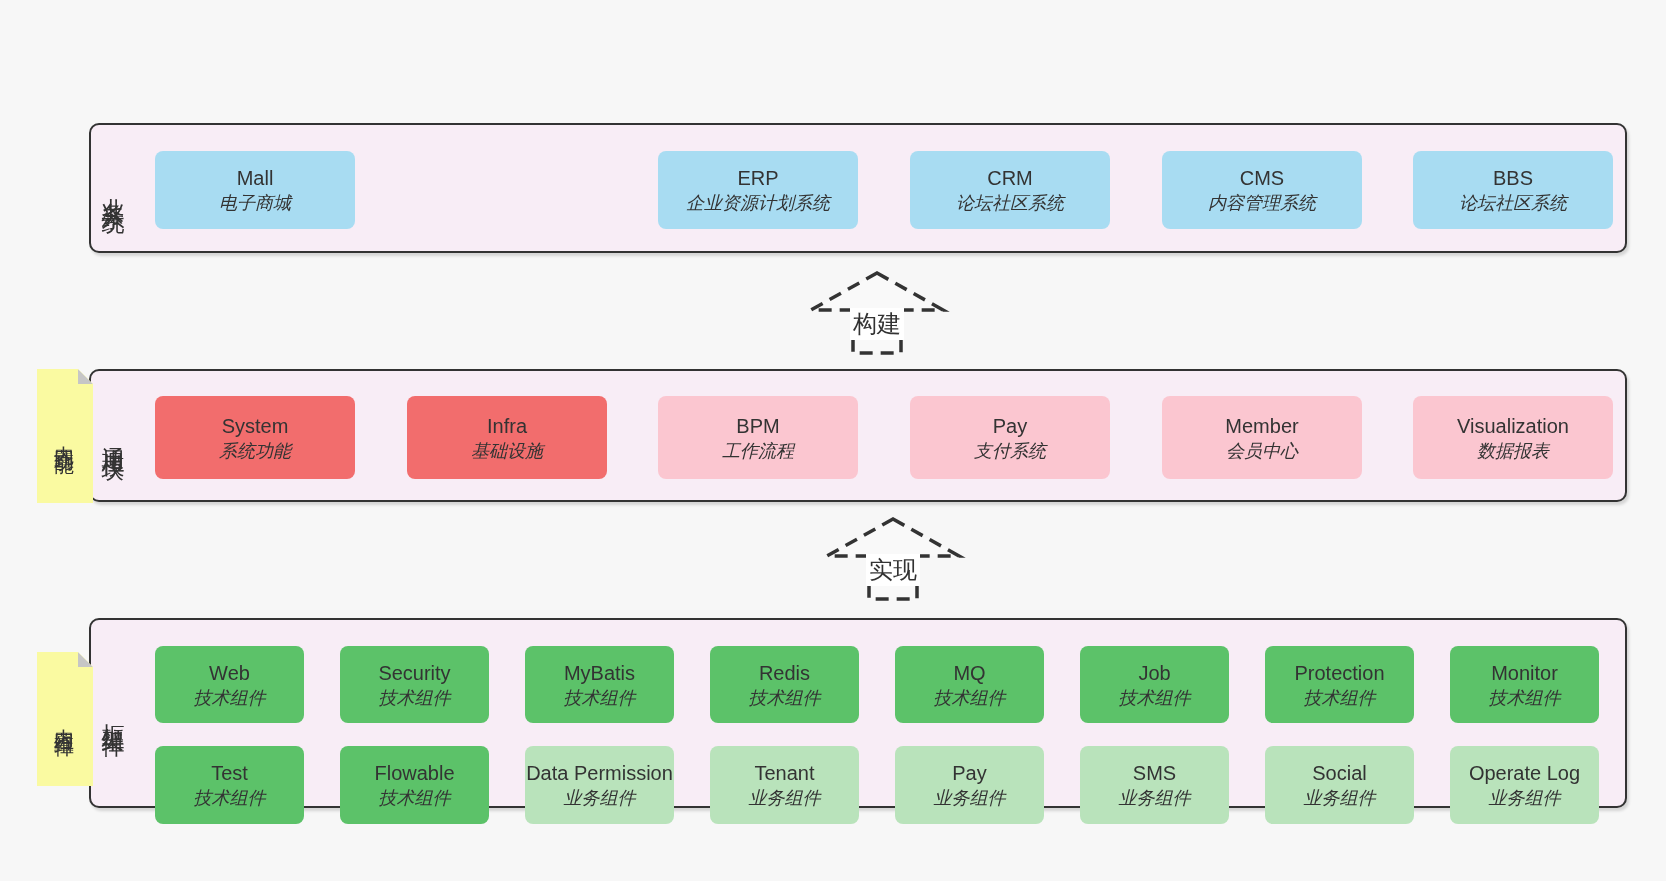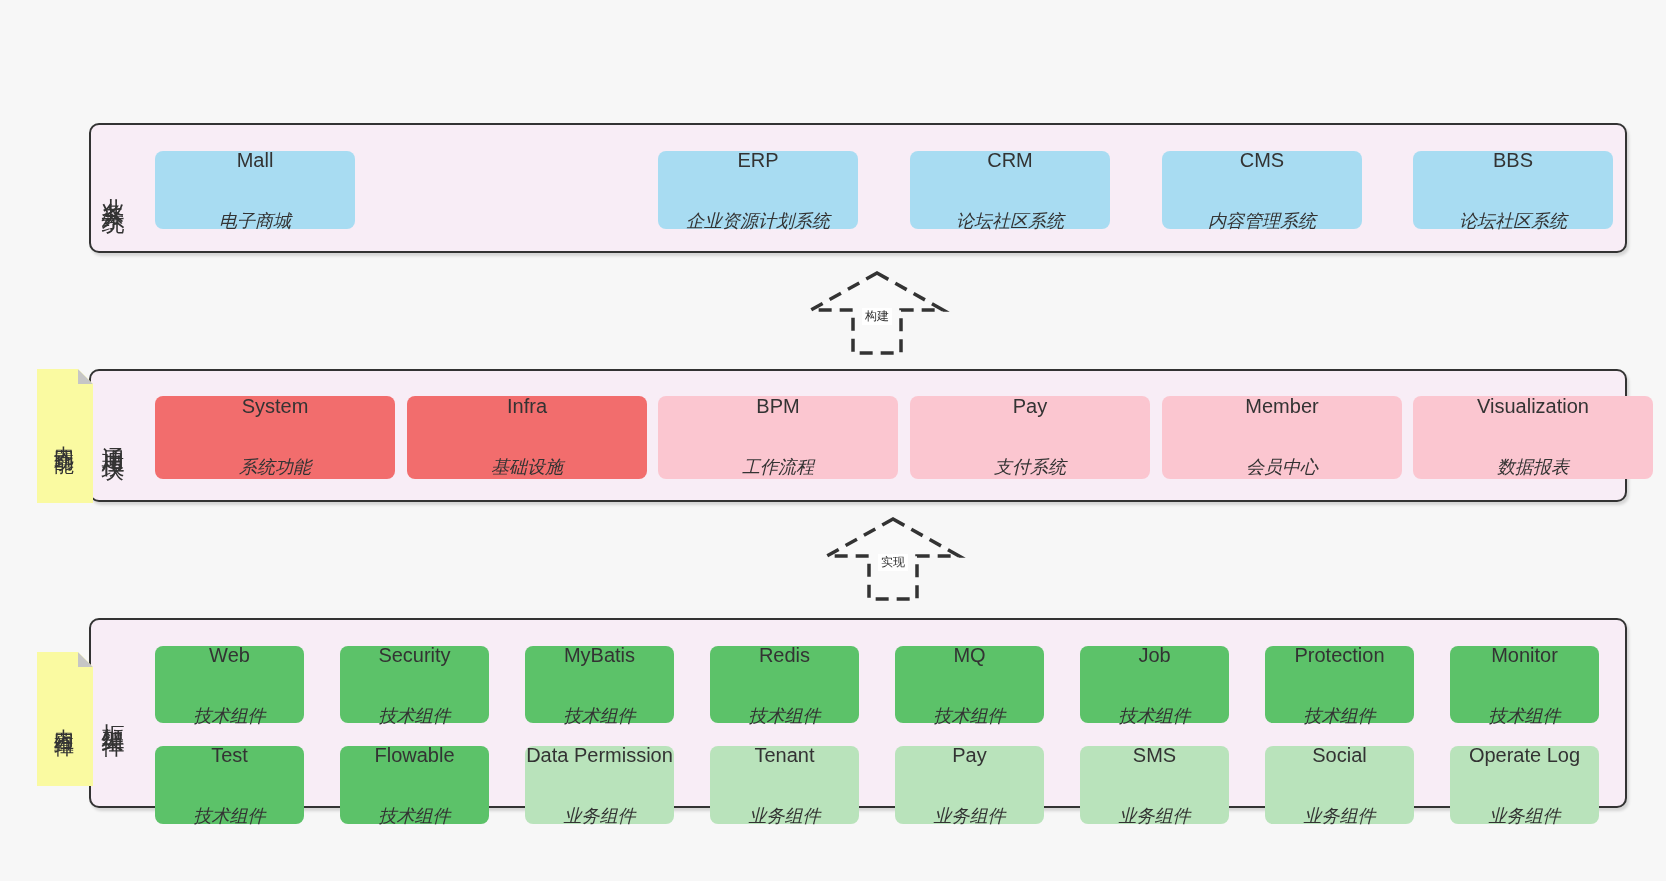--- a/index.html
+++ b/index.html
@@ -20,24 +20,24 @@
   .s3{top:618px;height:190px;}
   .vlabel{
     position:absolute;left:4px;top:0;bottom:0;width:38px;
     display:flex;align-items:center;justify-content:center;
     writing-mode:vertical-rl;text-orientation:upright;
     font-size:23px;letter-spacing:4px;color:#333;
   }
   .box{
     position:absolute;border-radius:8px;
     display:flex;flex-direction:column;align-items:center;justify-content:center;
-    text-align:center;color:#333;gap:36px;
+    text-align:center;color:#333;
   }
   .s1 .box{top:26px;height:78px;width:200px;}
-  .s2 .box{top:25px;height:83px;width:240px;justify-content:flex-end;}
+  .s2 .box{top:25px;height:83px;width:200px;}
   .s3 .box.r1{top:26px;height:77px;width:149px;}
   .s3 .box.r2{top:126px;height:78px;width:149px;}
   .box-title{font-size:20px;line-height:26px;}
   .box-sub{font-size:18px;line-height:24px;font-style:italic;}
   .blue{background:#a8dcf2;}
   .red{background:#f26d6d;}
   .pink{background:#fbc6d0;}
   .green{background:#5cc269;}
   .lightgreen{background:#b9e3bb;}
   .sticky{
@@ -56,21 +56,21 @@
     display:flex;align-items:center;justify-content:center;
     writing-mode:vertical-rl;text-orientation:upright;
     font-size:20px;letter-spacing:3px;color:#333;
   }
   .arrow{position:absolute;width:150px;height:86px;}
   .arrow1{left:802px;top:270px;}
   .arrow2{left:818px;top:516px;}
   .arrow svg{position:absolute;inset:0;}
   .arrow-label{
     position:absolute;left:50%;top:38px;transform:translateX(-50%);
-    background:#fff;padding:0 3px;font-size:12px;color:#333;white-space:nowrap;
+    background:#fff;padding:0 3px;font-size:24px;color:#333;white-space:nowrap;
   }
 </style>
 </head>
 <body>
 
 <div class="section s1">
   <div class="vlabel">业务系统</div>
 
   <div class="box blue" style="left:64px">
     <div class="box-title">Mall</div>

